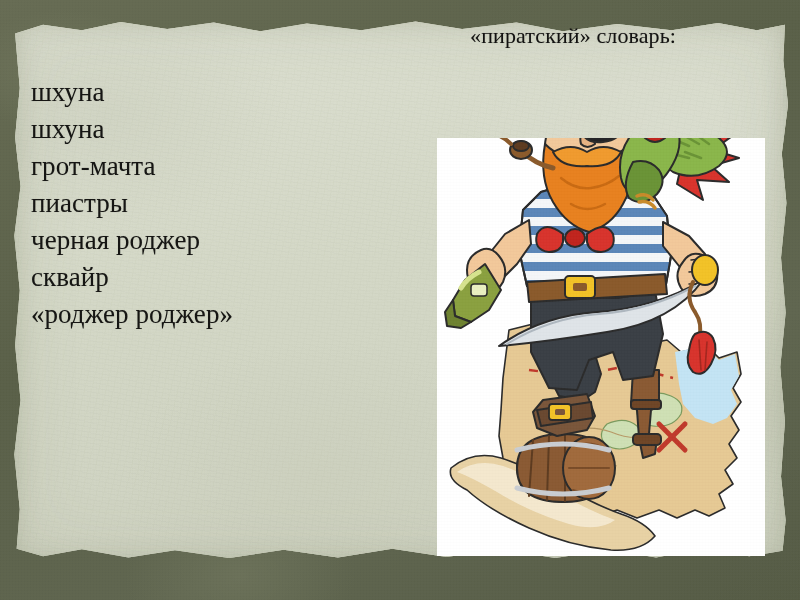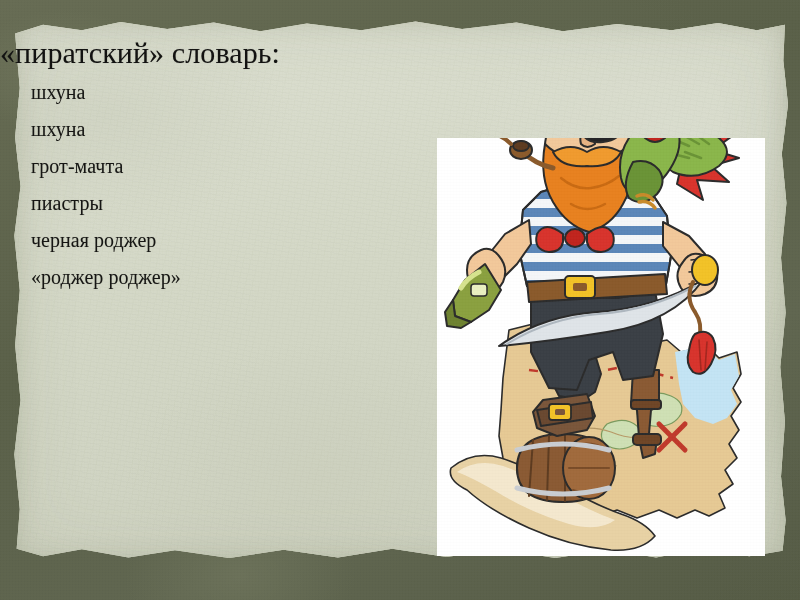--- a/index.html
+++ b/index.html
@@ -77,38 +77,37 @@
       repeating-linear-gradient(103deg, rgba(120,126,100,.08) 0 1px, rgba(0,0,0,0) 1px 7px);
   }
 
   
   #content { position:absolute; inset:0; z-index:20; }
 
   #title {
     position:absolute;
     left: 0; top: 23px;
     width: 676px;
-    text-align: left;
-    font-size: 30px;
+    text-align: right;
+    font-size: 22px;
     line-height: 1.15;
     color: #111110;
     letter-spacing: .1px;
     text-shadow: 0 0 1px rgba(40,42,32,.22);
     white-space: nowrap;
-    margin-top: 13px;
   }
 
   #word-list {
     position:absolute;
     left: 31px; top: 74px;
     width: 400px;
     list-style: none;
   }
   #word-list li {
-    font-size: 20px;
+    font-size: 27px;
     line-height: 37px;
     color: #141412;
     letter-spacing: .05px;
     white-space: nowrap;
     text-shadow: 0 0 1px rgba(40,42,32,.18);
   }
 
   
   #picture-panel {
     position:absolute;
@@ -133,20 +132,21 @@
   <div id="content">
 
     <div id="title">«пиратский» словарь:</div>
 
     <ul id="word-list">
       <li>шхуна</li>
       <li>шхуна</li>
       <li>грот-мачта</li>
       <li>пиастры</li>
       <li>черная роджер</li>
+      <li>сквайр</li>
       <li>«роджер роджер»</li>
     </ul>
 
     <div id="picture-panel">
       <svg id="pirate-svg" viewBox="0 0 328 418" xmlns="http://www.w3.org/2000/svg">
 
         <rect x="0" y="0" width="328" height="418" fill="#ffffff"></rect>
 
         <g stroke="#2b2b2b" stroke-width="1.6" stroke-linejoin="round">
           <path d="M72 192 L96 186 L104 196 L120 190 L128 200 L150 194 L160 204

